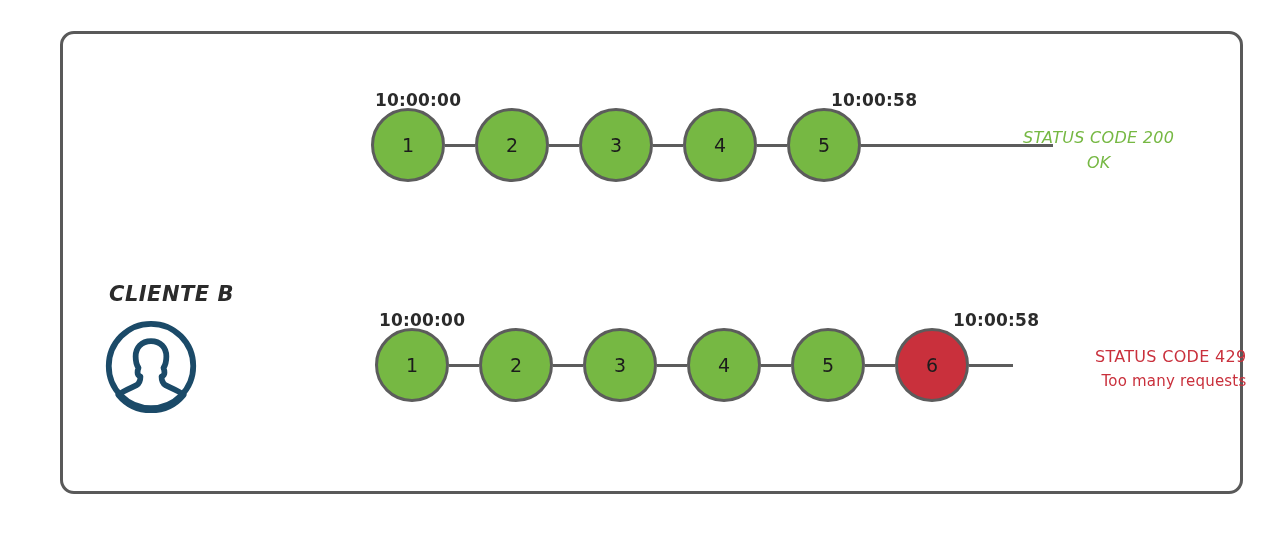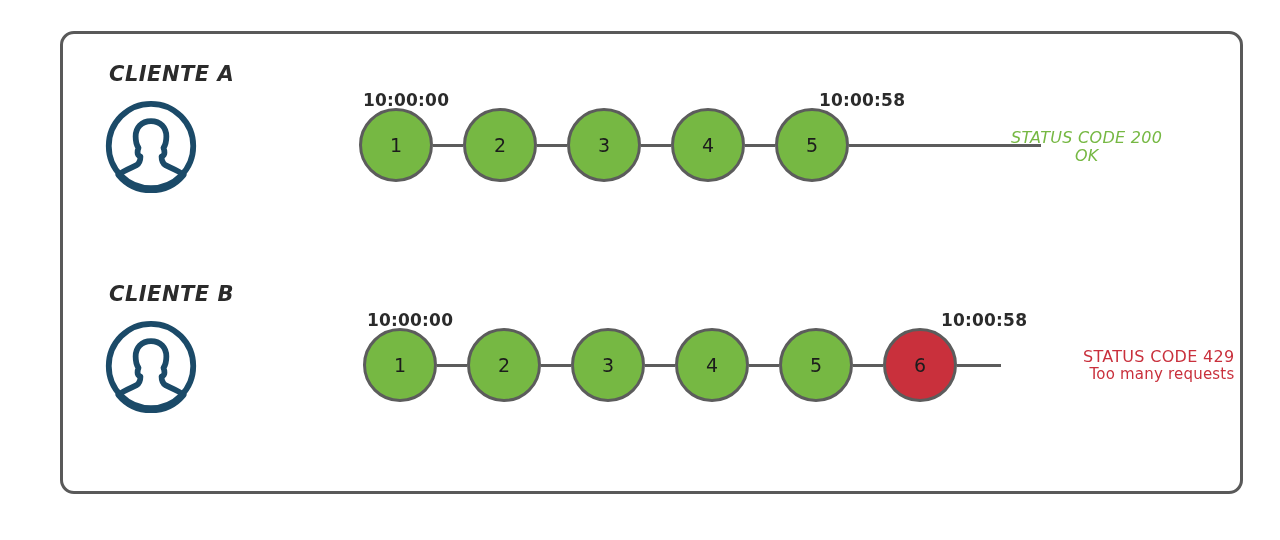--- a/index.html
+++ b/index.html
@@ -58,21 +58,21 @@
     margin-top: 12px;
     margin-left: 0px;
     width: 96px;
     height: 96px;
     display: block;
   }
 
   
   .timeline {
     position: absolute;
-    left: 230px;
+    left: 242px;
     top: 0;
     right: 0;
     height: 200px;
   }
 
   .stamp {
     position: absolute;
     font-family: "DejaVu Sans", sans-serif;
     font-weight: bold;
     font-size: 17px;
@@ -119,43 +119,32 @@
   }
 
   .status {
     position: absolute;
     font-family: "DejaVu Sans", sans-serif;
     font-size: 16px;
     line-height: 1.15;
     white-space: nowrap;
   }
   .status .line1 { font-weight: normal; letter-spacing: 0.3px; }
-  .status .line2 { letter-spacing: 0.2px; }
+  .status .line2 { letter-spacing: 0.2px; margin-top: 7px; }
   .status.ok  { color: #76b843; text-align: center; font-style: italic; }
   .status.err { color: #c9303c; text-align: right; }
   .status .line2.small { font-size: 15px; }
 </style>
 </head>
 <body>
 
 <div id="panel">
 
   <div class="row" id="row-a">
 
-    <div class="client-col">
-      <div class="client-label">CLIENTE A</div>
-      <svg class="avatar" viewBox="0 0 100 100">
-        <circle cx="50" cy="50" r="44" fill="none" stroke="#1b4a68" stroke-width="6"></circle>
-        <path d="M50 24 c-10 0 -16 7 -16 16 c0 6 1 9 3 12 c-1 2 -1 4 -1 5
-                 c0 2 1 3 3 4 c0 5 -1 7 -4 9 c-6 3 -14 6 -19 10
-                 a44 44 0 0 0 68 0 c-5 -4 -13 -7 -19 -10 c-3 -2 -4 -4 -4 -9
-                 c2 -1 3 -2 3 -4 c0 -1 0 -3 -1 -5 c2 -3 3 -6 3 -12
-                 c0 -9 -6 -16 -16 -16 z" fill="none" stroke="#1b4a68" stroke-width="6" stroke-linejoin="round"></path>
-      </svg>
-    </div>
 
     <div class="timeline">
       <div class="stamp" style="left:70px; top:28px;">10:00:00</div>
       <div class="stamp" style="left:526px; top:28px;">10:00:58</div>
 
       <div class="track">
         <div class="node green">1</div>
         <div class="link"></div>
         <div class="node green">2</div>
         <div class="link"></div>

